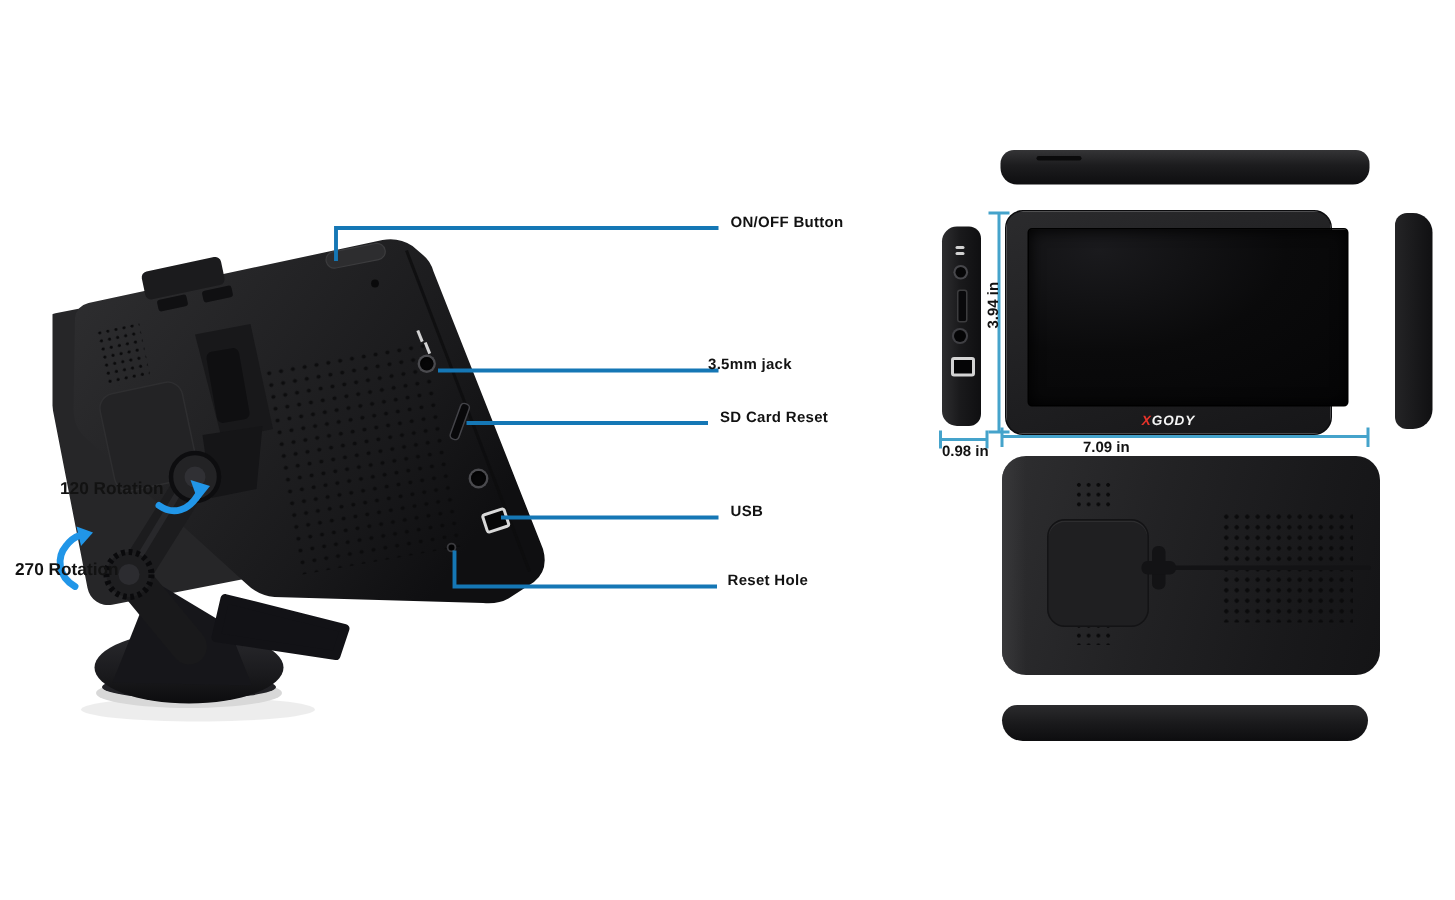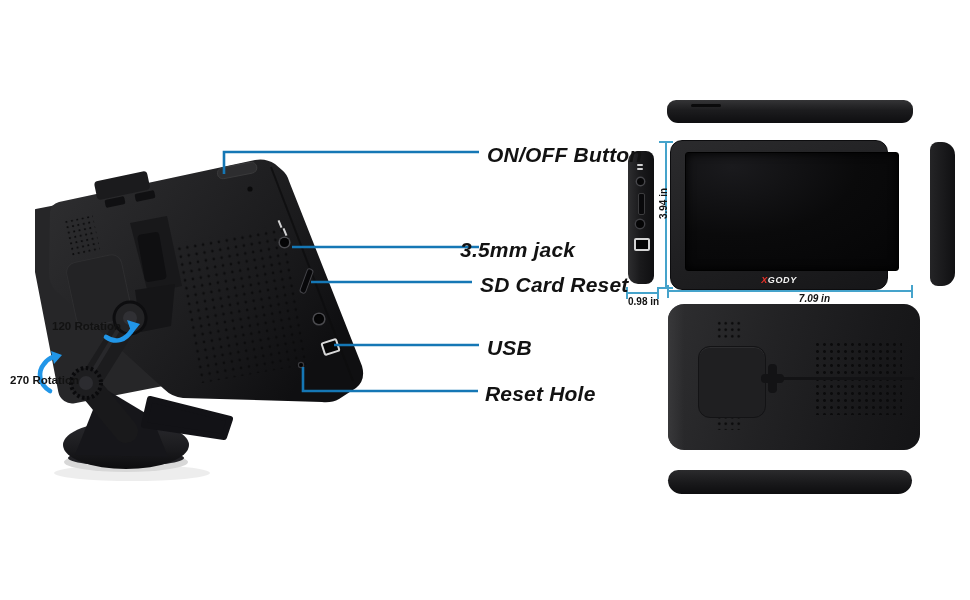--- a/index.html
+++ b/index.html
@@ -15,21 +15,21 @@
   html,body{margin:0;padding:0;background:var(--c-background);}
   .canvas{
     position:relative;width:970px;height:600px;overflow:hidden;
     background:var(--c-background);
     font-family:"Liberation Sans","DejaVu Sans",sans-serif;
     color:var(--c-label-text);
   }
   .abs{position:absolute;}
 
   
-  .lbl{position:absolute;font-size:21px;font-weight:700;color:var(--c-label-text);letter-spacing:.2px;white-space:nowrap;font-style:italic;}
+  .lbl{position:absolute;font-size:10px;font-weight:700;color:var(--c-label-text);letter-spacing:.2px;white-space:nowrap;}
   .rot-lbl{position:absolute;font-size:11.5px;font-weight:700;color:var(--c-label-text);white-space:nowrap;}
   .dim-lbl{position:absolute;font-size:10px;font-weight:700;color:var(--c-label-text);white-space:nowrap;}
   .dim-lbl.vert{transform:rotate(-90deg);transform-origin:center;}
 
   
   svg.overlay{position:absolute;left:0;top:0;pointer-events:none;}
   .callout-line{stroke:var(--c-callout-line);stroke-width:2.6;fill:none;}
   .dim-line{stroke:var(--c-dimension-line);stroke-width:2;fill:none;}
   .rot-arrow{stroke:var(--c-arrow);stroke-width:4.6;fill:none;stroke-linecap:round;}
   .rot-arrow-head{fill:var(--c-arrow);stroke:none;}
@@ -216,25 +216,25 @@
     </g>
     <g>
       <path class="rot-arrow" d="M106,337 C116,344 126,340 132,330"></path>
       <polygon class="rot-arrow-head" points="140,324 127,320 132,334"></polygon>
       <path class="rot-arrow" d="M50,391 C38,384 38,371 44,364 C47,360 50,358 53,357"></path>
       <polygon class="rot-arrow-head" points="62,355 51,351 54,364"></polygon>
     </g>
   </svg>
 
   <div class="lbl" style="left:487px;top:143px;">ON/OFF Button</div>
-  <div class="lbl" style="left:460px;top:238px;">3.5mm jack</div>
+  <div class="lbl" style="left:472px;top:238px;">3.5mm jack</div>
   <div class="lbl" style="left:480px;top:273px;">SD Card Reset</div>
   <div class="lbl" style="left:487px;top:336px;">USB</div>
   <div class="lbl" style="left:485px;top:382px;text-align:center;">Reset Hole</div>
 
-  <div class="rot-lbl" style="left:40px;top:320px;margin-left:12px;">120 Rotation</div>
+  <div class="rot-lbl" style="left:40px;top:320px;">120 Rotation</div>
   <div class="rot-lbl" style="left:10px;top:352px;margin-top:22px;">270 Rotation</div>
 
   <div class="dim-lbl vert" style="left:641px;top:198px;width:44px;text-align:center;">3.94 in</div>
-  <div class="dim-lbl" style="left:750px;top:293px;width:80px;text-align:right;font-style:italic;">7.09 in</div>
+  <div class="dim-lbl" style="left:722px;top:293px;width:80px;text-align:left;">7.09 in</div>
   <div class="dim-lbl" style="left:628px;top:296px;">0.98 in</div>
 
 </div>
 
 </body></html>

